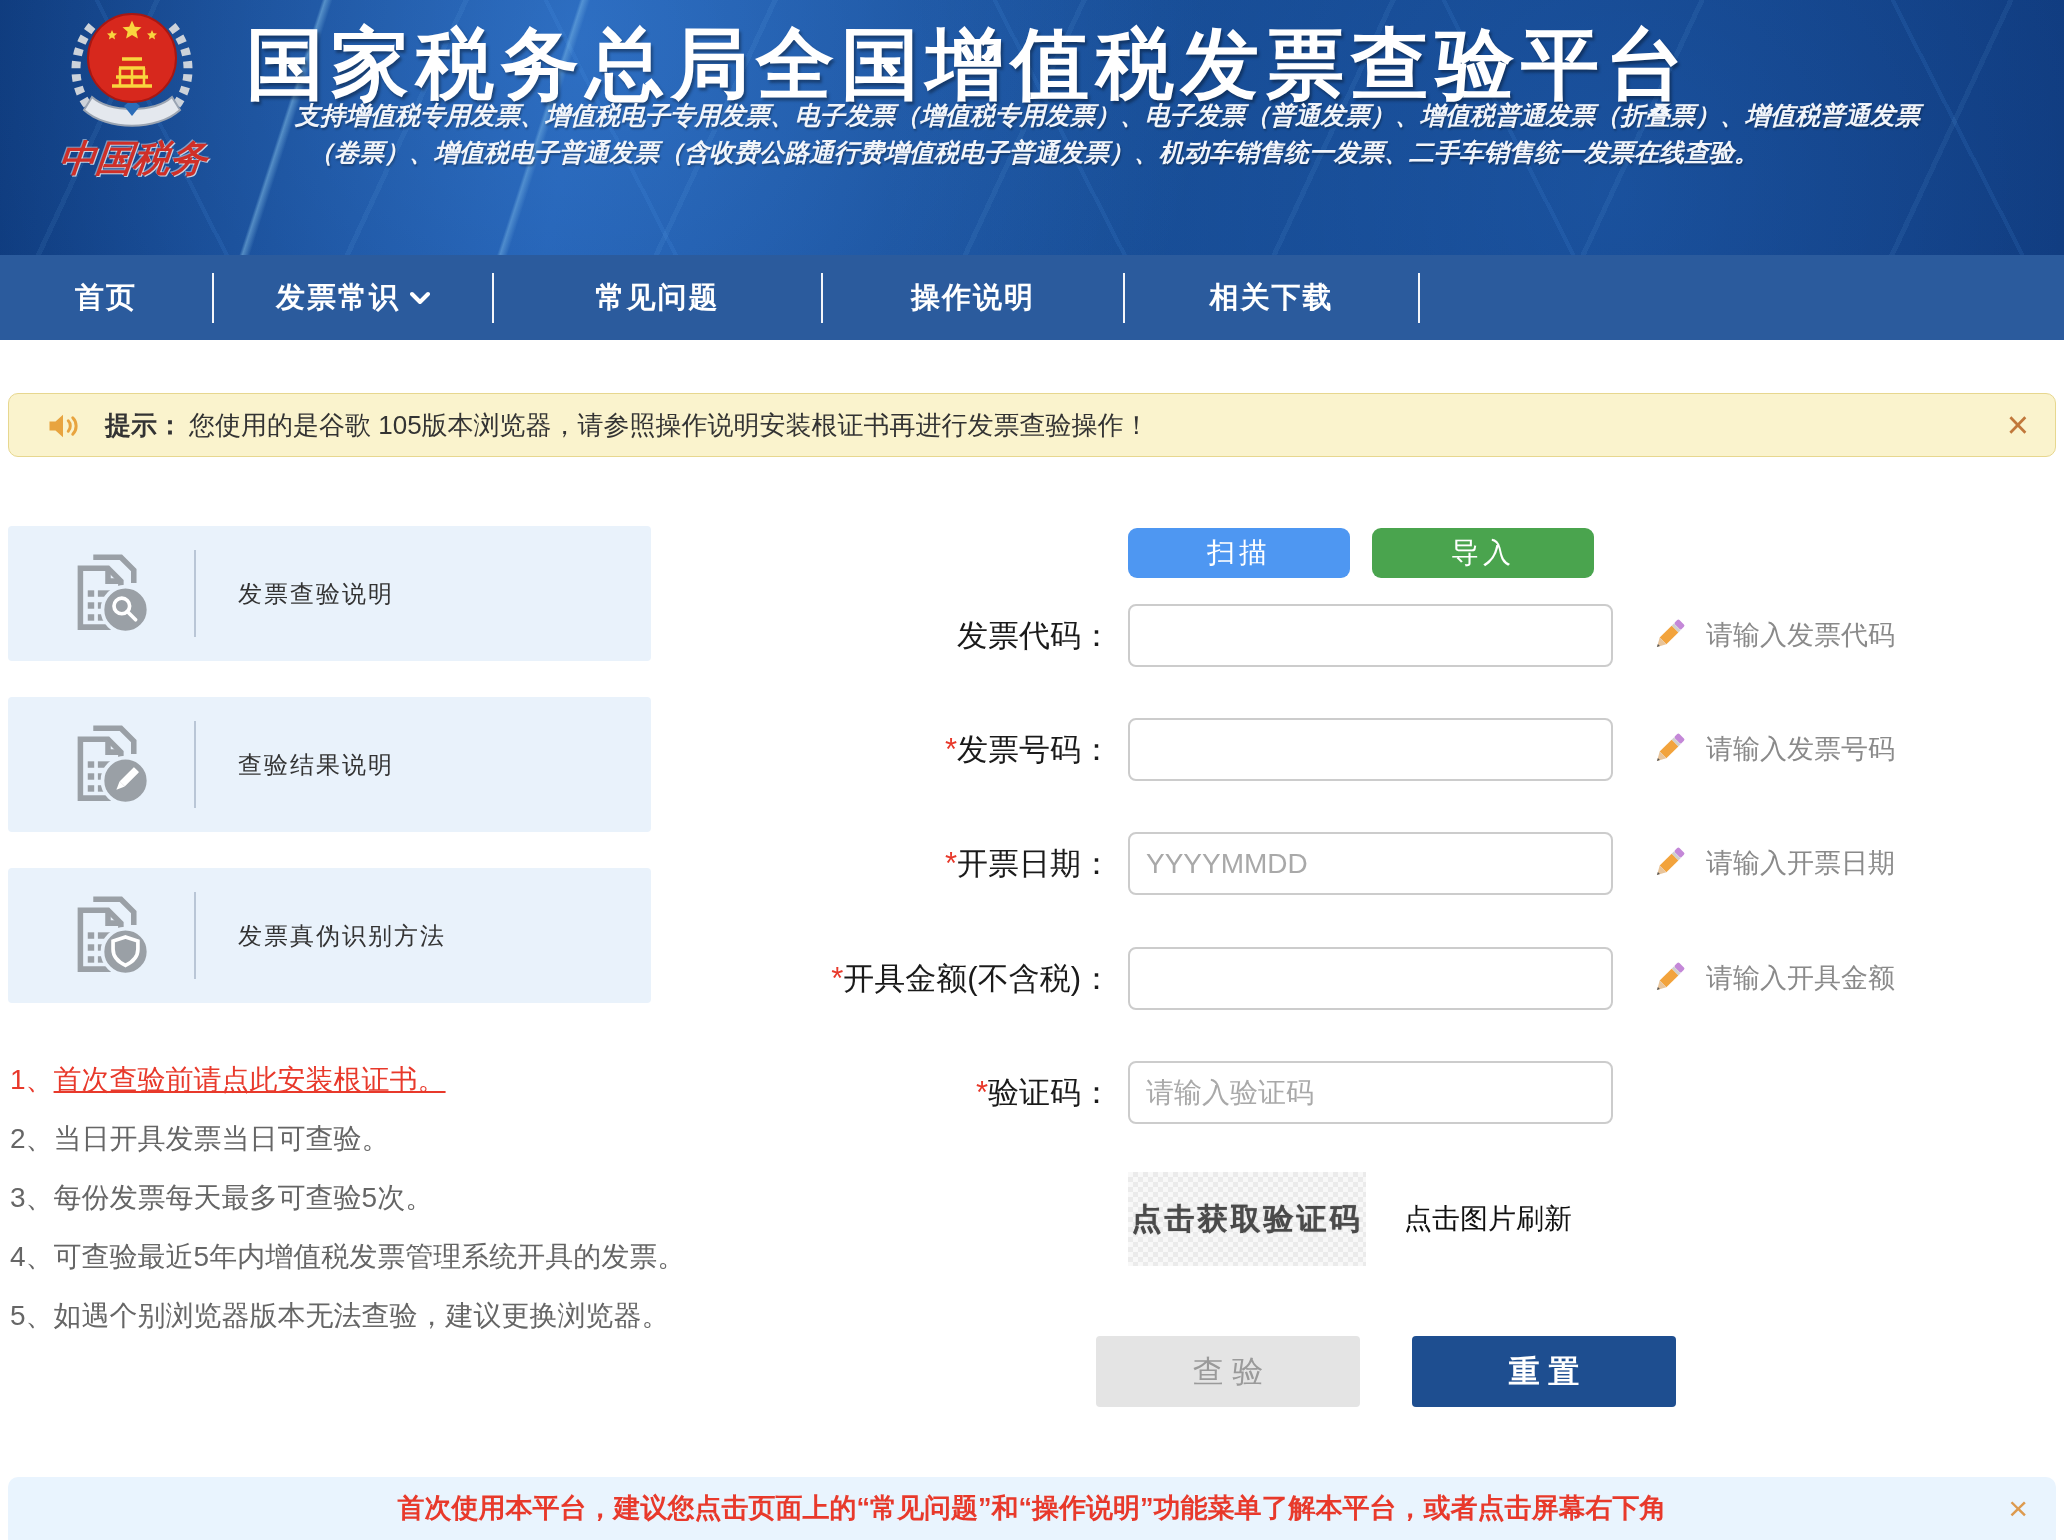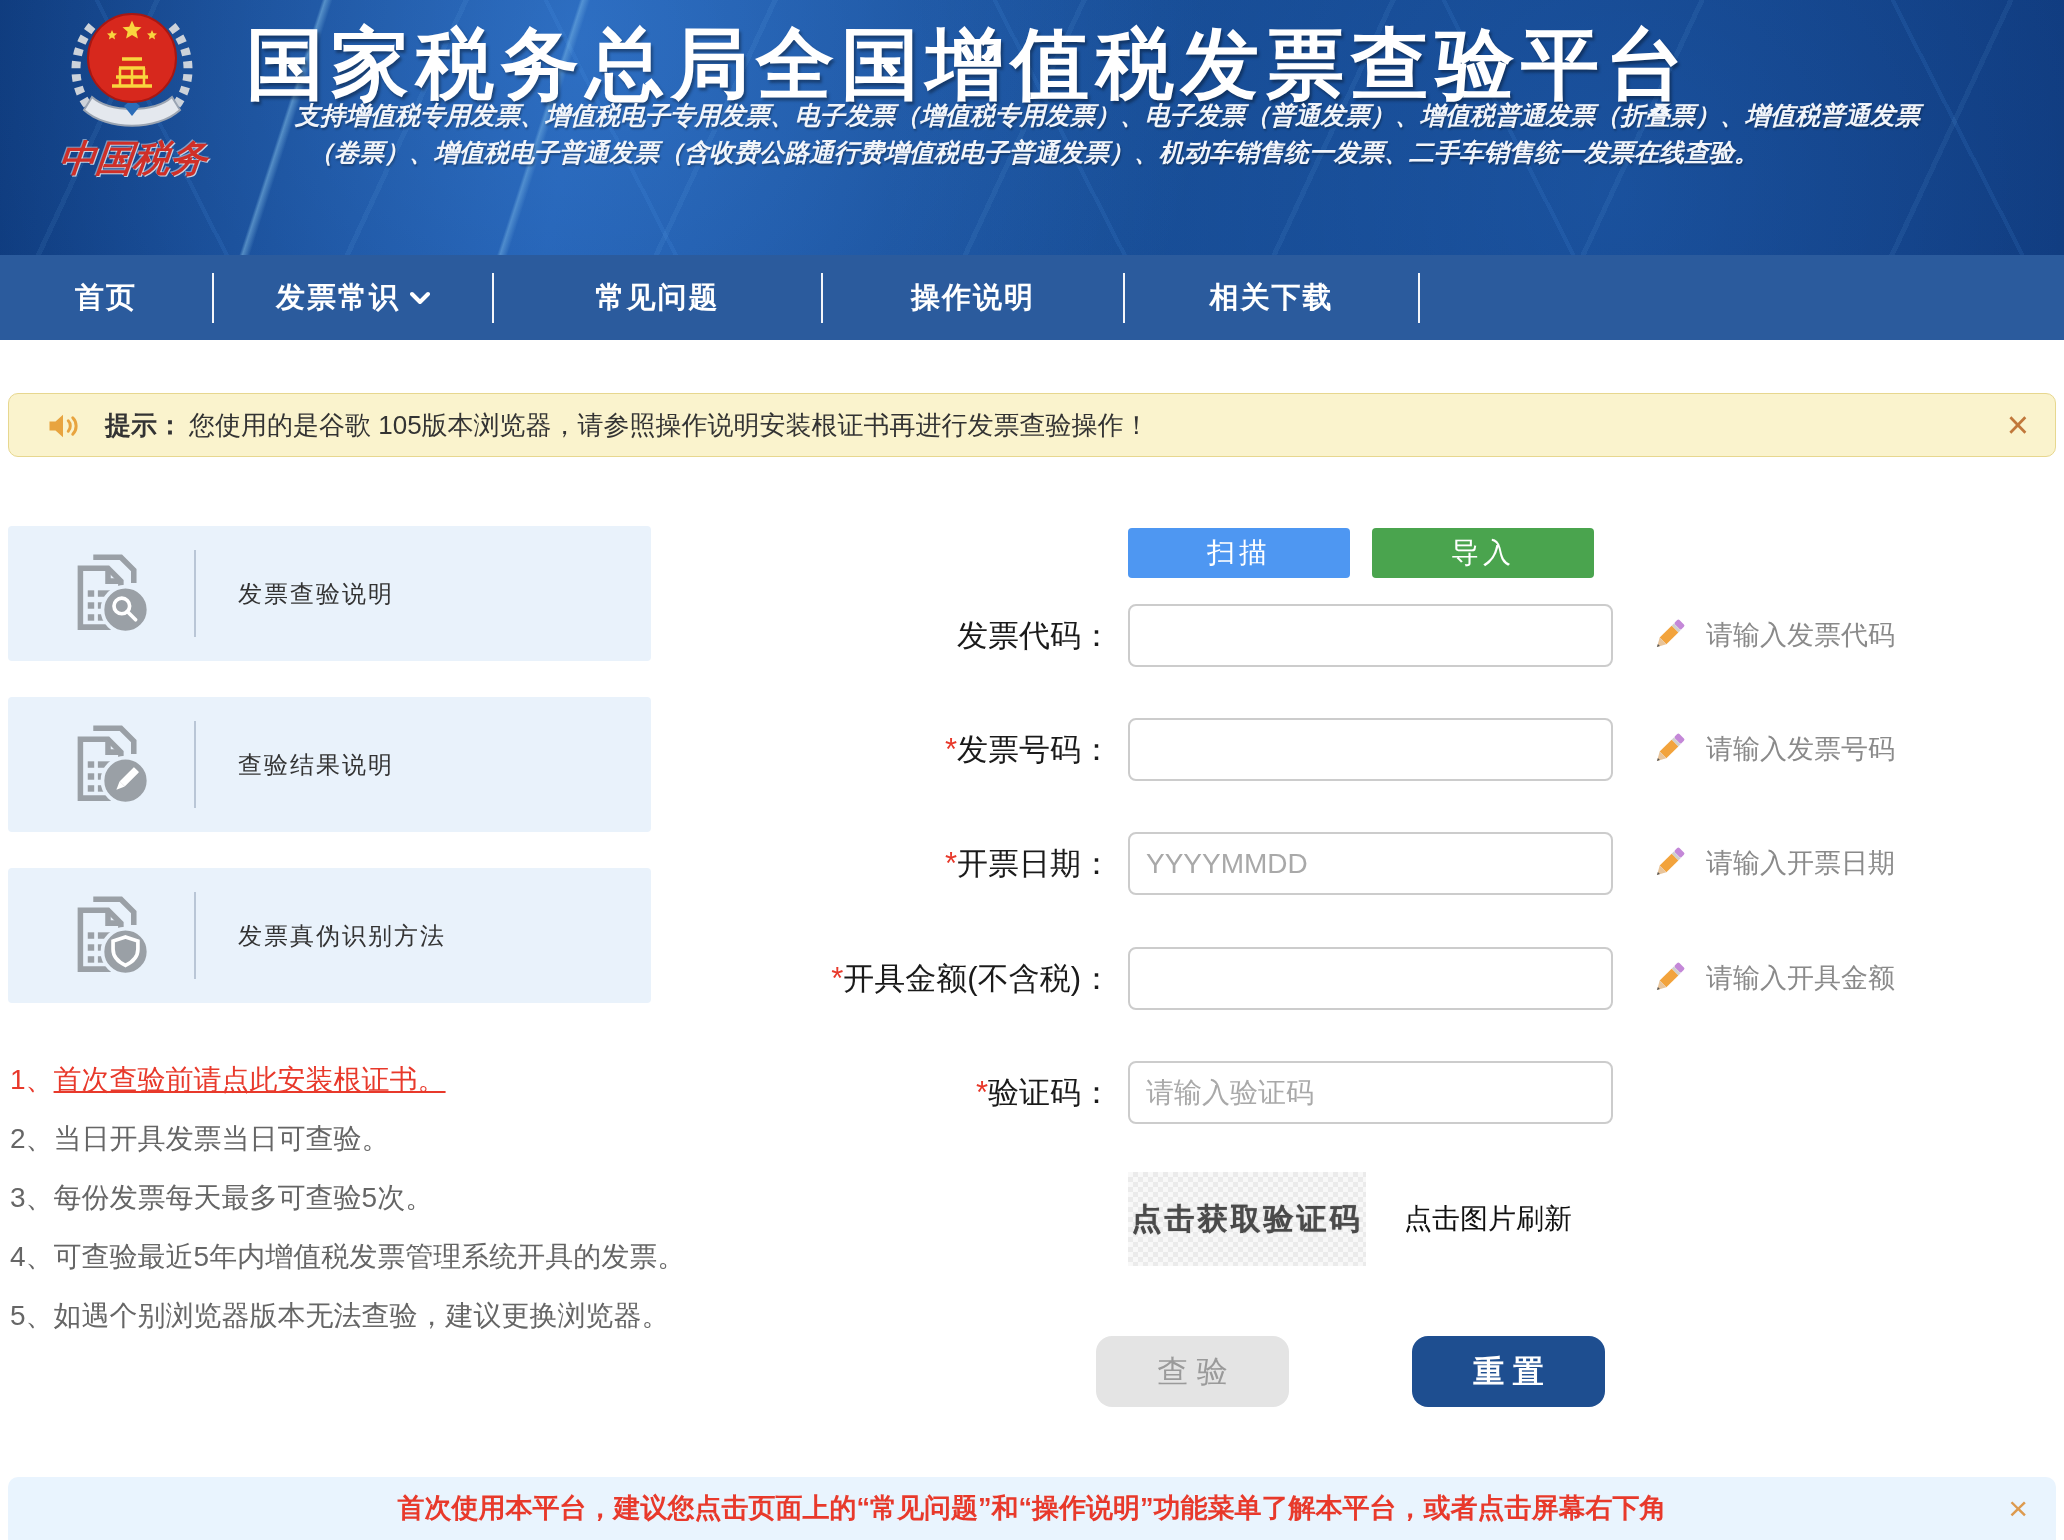--- a/index.html
+++ b/index.html
@@ -56,21 +56,21 @@
   .clabel{position:absolute;left:230px;top:0;height:135px;line-height:135px;
           font-size:24px;color:#333;letter-spacing:2px;white-space:nowrap;}
 
   
   .notes{position:absolute;left:10px;top:1050px;font-size:28px;}
   .note{height:59px;line-height:59px;color:#666;white-space:nowrap;}
   .note-red{color:#e8392b;}
   .note-link{color:#e8392b;text-decoration:underline;cursor:pointer;padding-right:18px;}
 
   
-  .top-btn{position:absolute;top:528px;height:50px;width:222px;border:none;border-radius:4px;
+  .top-btn{position:absolute;top:528px;height:50px;width:222px;border:none;border-radius:9px;
        color:#fff;font-size:28px;letter-spacing:4px;cursor:pointer;font-family:inherit;}
   .scan-btn{left:1128px;background:#4e97f2;}
   .import-btn{left:1372px;background:#4aa44e;}
 
   .frow{position:absolute;left:0;width:2064px;height:63px;}
   .r1{top:604px}.r2{top:718px}.r3{top:832px}.r4{top:947px}.r5{top:1061px}
   .flabel{position:absolute;left:540px;width:572px;text-align:right;line-height:63px;
        font-size:31px;color:#1a1a1a;white-space:nowrap;}
   .star{color:#e8392b;}
   .finput{position:absolute;left:1128px;top:0;width:485px;height:63px;box-sizing:border-box;
@@ -80,21 +80,21 @@
   .pencil-icon{position:absolute;left:1650px;top:12px;width:38px;height:38px;}
   .fhint{position:absolute;left:1706px;top:0;line-height:63px;font-size:27px;color:#8a8a8a;white-space:nowrap;}
 
   .captcha-img{position:absolute;left:1128px;top:1172px;width:238px;height:94px;cursor:pointer;
        background:repeating-conic-gradient(#ebebeb 0% 25%,#f8f8f8 0% 50%) 0 0 / 10px 10px;
        display:flex;align-items:center;justify-content:center;
        font-family:"DejaVu Serif","Liberation Serif",serif;font-weight:bold;font-size:30px;
        color:#4a4a4a;letter-spacing:3px;text-shadow:0 0 1px #6a6a6a;}
   .captcha-refresh{position:absolute;left:1404px;top:1172px;line-height:94px;font-size:28px;color:#111;white-space:nowrap;}
 
-  .action-btn{position:absolute;top:1336px;width:193px;height:71px;border:none;border-radius:16px;
+  .action-btn{position:absolute;top:1336px;width:264px;height:71px;border:none;border-radius:4px;
        font-size:31px;cursor:pointer;font-family:inherit;}
   .verify-btn{left:1096px;background:#e4e4e4;color:#9a9a9a;}
   .reset-btn{left:1412px;background:#1e4e90;color:#fff;font-weight:bold;}
 
   
   .footer-notice{position:absolute;left:8px;right:8px;top:1477px;height:63px;background:#e9f4fe;
        border-radius:10px 10px 0 0;text-align:center;}
   .footer-text{line-height:63px;font-size:27px;font-weight:bold;color:#e8392b;white-space:nowrap;}
   .footer-close{position:absolute;right:28px;top:0;line-height:63px;font-size:34px;color:#dd9a4f;cursor:pointer;}
 </style>

